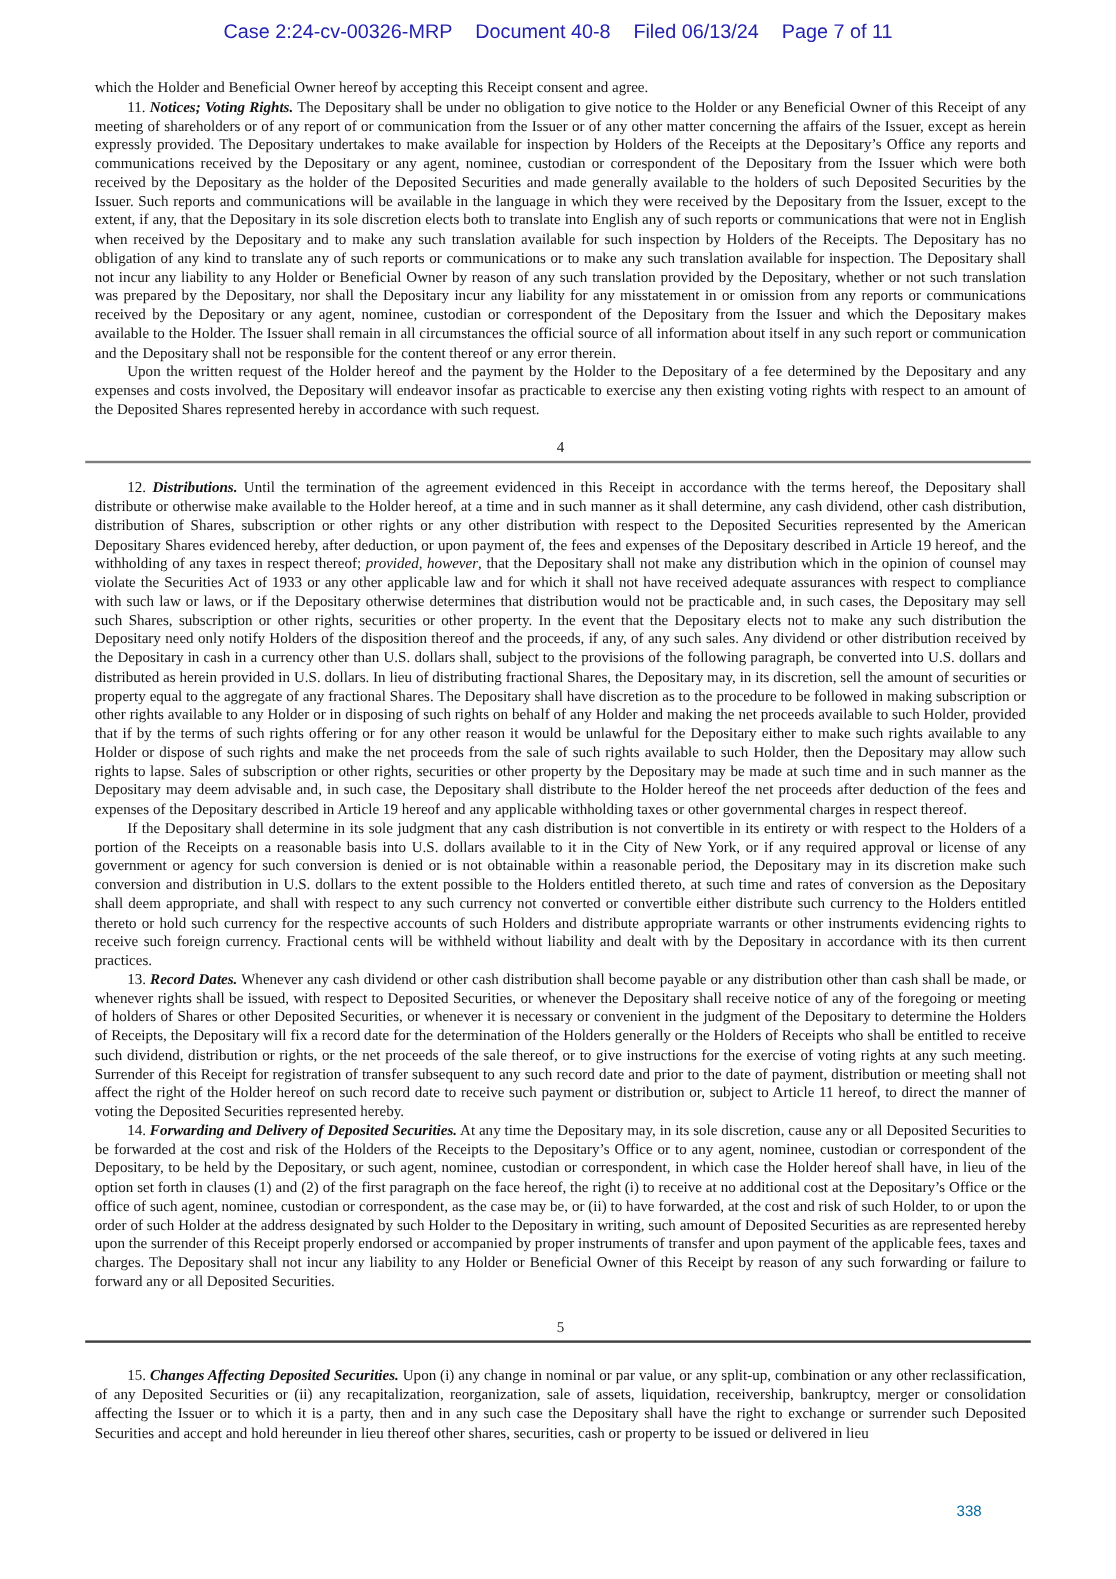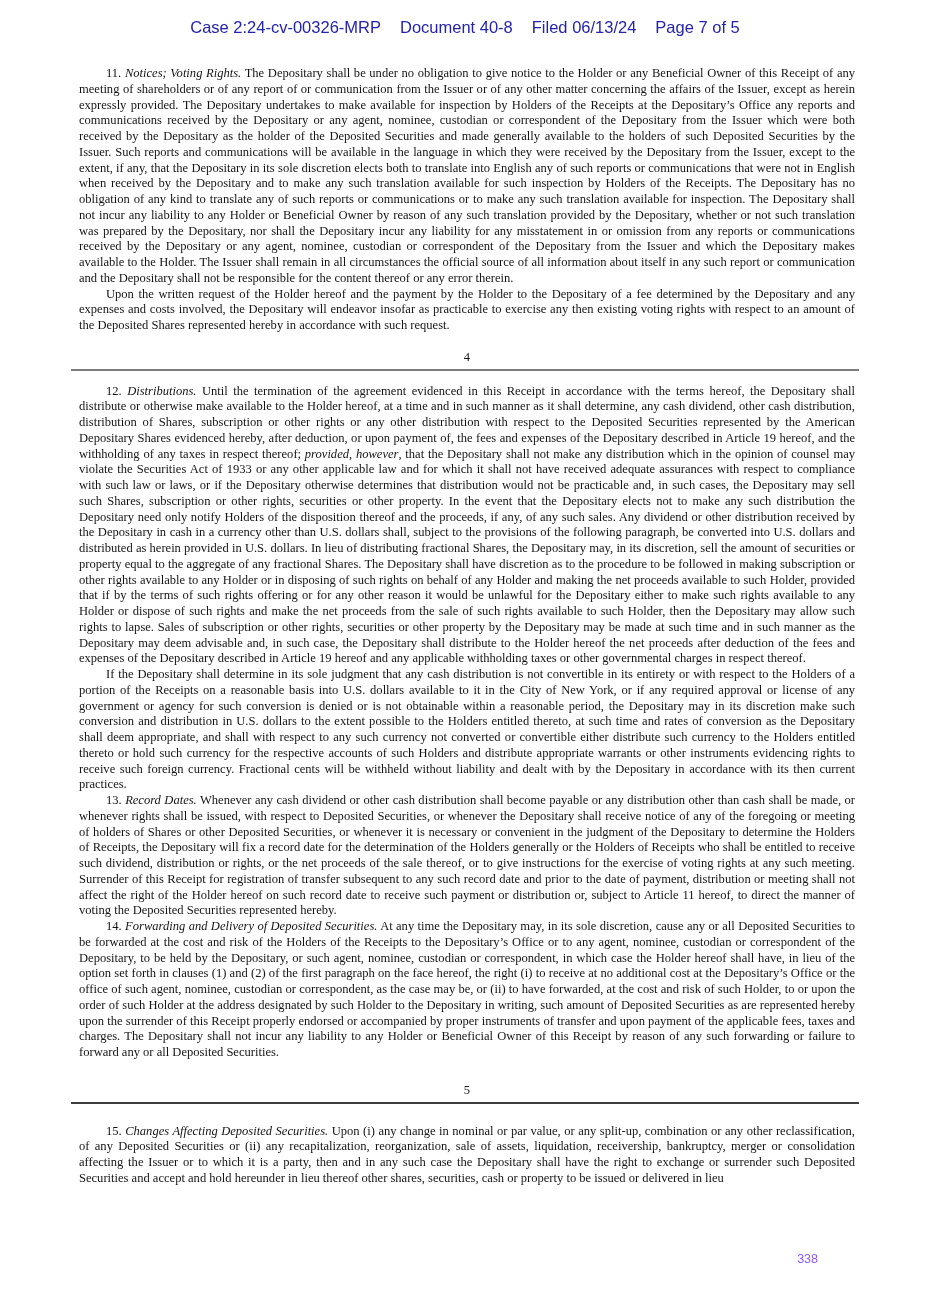--- a/index.html
+++ b/index.html
@@ -20,48 +20,49 @@
   }
   .content{
     position:absolute;top:66px;left:79px;width:776px;
     font-family:"Liberation Serif",serif;
     font-size:12.55px;line-height:15.75px;
     color:var(--body-text,#141414);
     text-align:justify;
   }
   .content p{margin:0;}
   p.indent{text-indent:27px;}
-  .bi{font-weight:normal;font-style:italic;}
+  .bi{font-weight:bold;font-style:italic;}
   .pagebreak{text-align:center;}
   .pb-4{padding-top:16px;padding-bottom:13px;}
   .pb-5{padding-top:22px;padding-bottom:20px;}
   .pgnum{display:block;text-indent:0;}
   .rule{border:none;height:0;margin:3px 0 0 -8px;width:calc(100% + 12px);}
   .rule-gray{border-top:2.5px solid var(--rule-gray,#7d7d7d);}
   .rule-dark{border-top:2px solid var(--rule-dark,#3e3e3e);}
   .bates{
     position:absolute;top:1252px;right:112px;
     font-family:"Liberation Sans",sans-serif;
-    font-size:12.5px;color:#8b5cf6;
+    font-size:12.5px;color:#0369a1;
   }
 </style>
 </head>
 <body>
 
 <div class="page">
 
   <div class="stamp">
     <span>Case 2:24-cv-00326-MRP</span>
     <span>Document 40-8</span>
     <span>Filed 06/13/24</span>
-    <span>Page 7 of 5</span>
+    <span>Page 7 of 11</span>
   </div>
 
   <div class="content">
 
+    <p>which the Holder and Beneficial Owner hereof by accepting this Receipt consent and agree.</p>
 
     <p class="indent"><span>11. </span><span class="bi">Notices; Voting Rights.</span><span> The Depositary shall be under no obligation to give notice to the Holder or any Beneficial Owner of this Receipt of any meeting of shareholders or of any report of or communication from the Issuer or of any other matter concerning the affairs of the Issuer, except as herein expressly provided.  The Depositary undertakes to make available for inspection by Holders of the Receipts at the Depositary’s Office any reports and communications received by the Depositary or any agent, nominee, custodian or correspondent of the Depositary from the Issuer which were both received by the Depositary as the holder of the Deposited Securities and made generally available to the holders of such Deposited Securities by the Issuer. Such reports and communications will be available in the language in which they were received by the Depositary from the Issuer, except to the extent, if any, that the Depositary in its sole discretion elects both to translate into English any of such reports or communications that were not in English when received by the Depositary and to make any such translation available for such inspection by Holders of the Receipts. The Depositary has no obligation of any kind to translate any of such reports or communications or to make any such translation available for inspection. The Depositary shall not incur any liability to any Holder or Beneficial Owner by reason of any such translation provided by the Depositary, whether or not such translation was prepared by the Depositary, nor shall the Depositary incur any liability for any misstatement in or omission from any reports or communications received by the Depositary or any agent, nominee, custodian or correspondent of the Depositary from the Issuer and which the Depositary makes available to the Holder. The Issuer shall remain in all circumstances the official source of all information about itself in any such report or communication and the Depositary shall not be responsible for the content thereof or any error therein.</span></p>
 
     <p class="indent">Upon the written request of the Holder hereof and the payment by the Holder to the Depositary of a fee determined by the Depositary and any expenses and costs involved, the Depositary will endeavor insofar as practicable to exercise any then existing voting rights with respect to an amount of the Deposited Shares represented hereby in accordance with such request.</p>
 
     <div class="pagebreak pb-4">
       <span class="pgnum">4</span>
       <hr class="rule rule-gray">
     </div>
 

